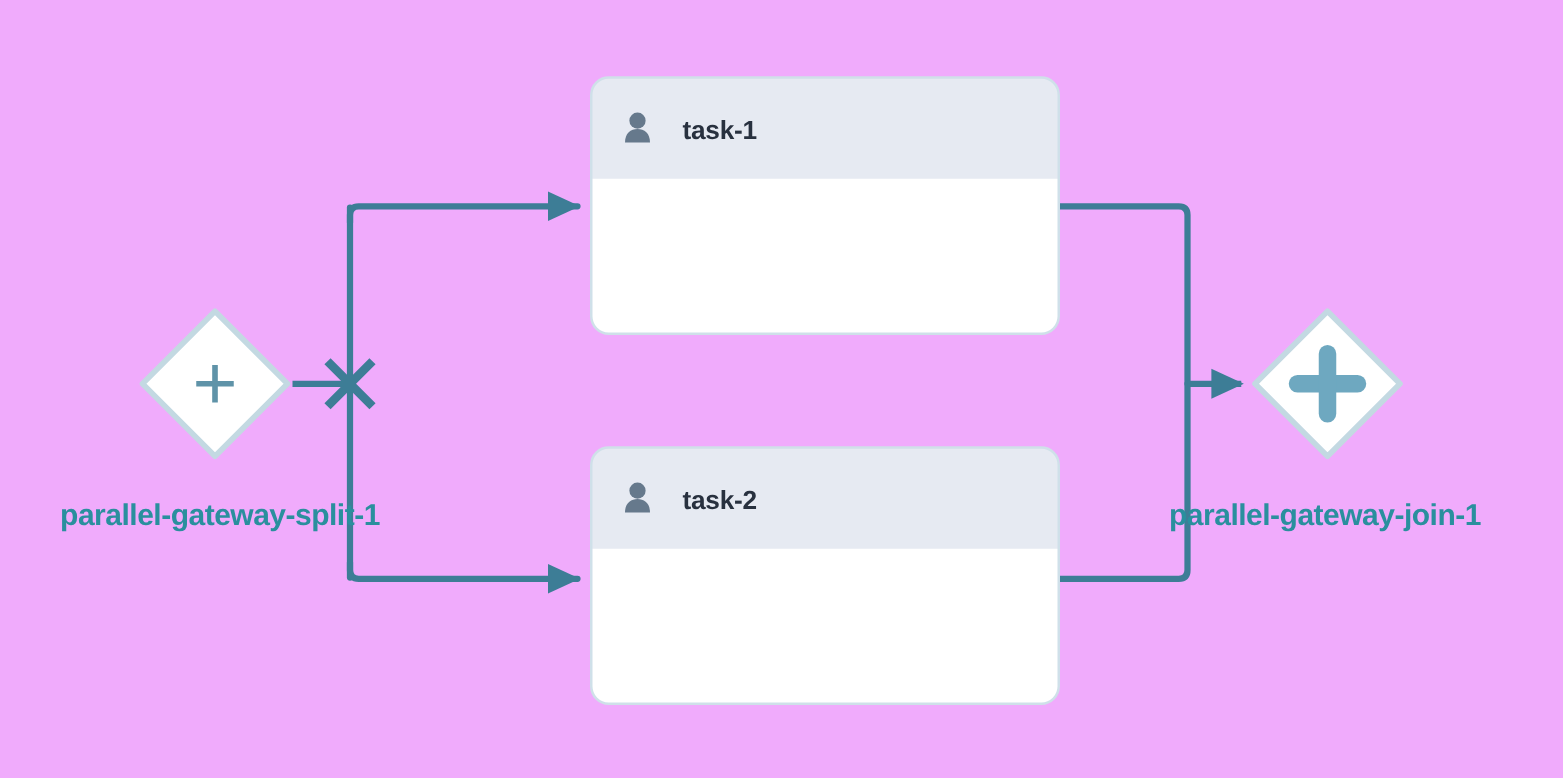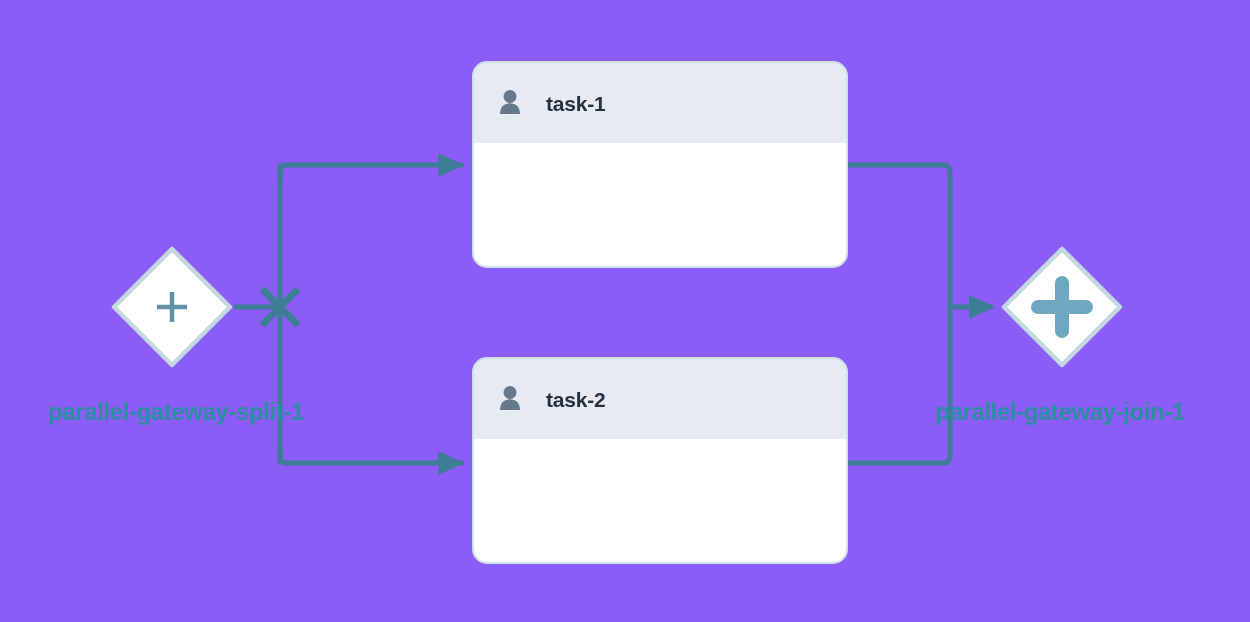--- a/index.html
+++ b/index.html
@@ -10,21 +10,21 @@
   body {
     width: 1250px;
     height: 622px;
     overflow: hidden;
     font-family: "Liberation Sans", sans-serif;
   }
   #diagram-root {
     position: relative;
     width: 1250px;
     height: 622px;
-    background: #8b5cf6;
+    background: #f0abfc;
   }
   svg.canvas {
     position: absolute;
     top: 0;
     left: 0;
     width: 1250px;
     height: 622px;
     display: block;
   }
   .task-title {

